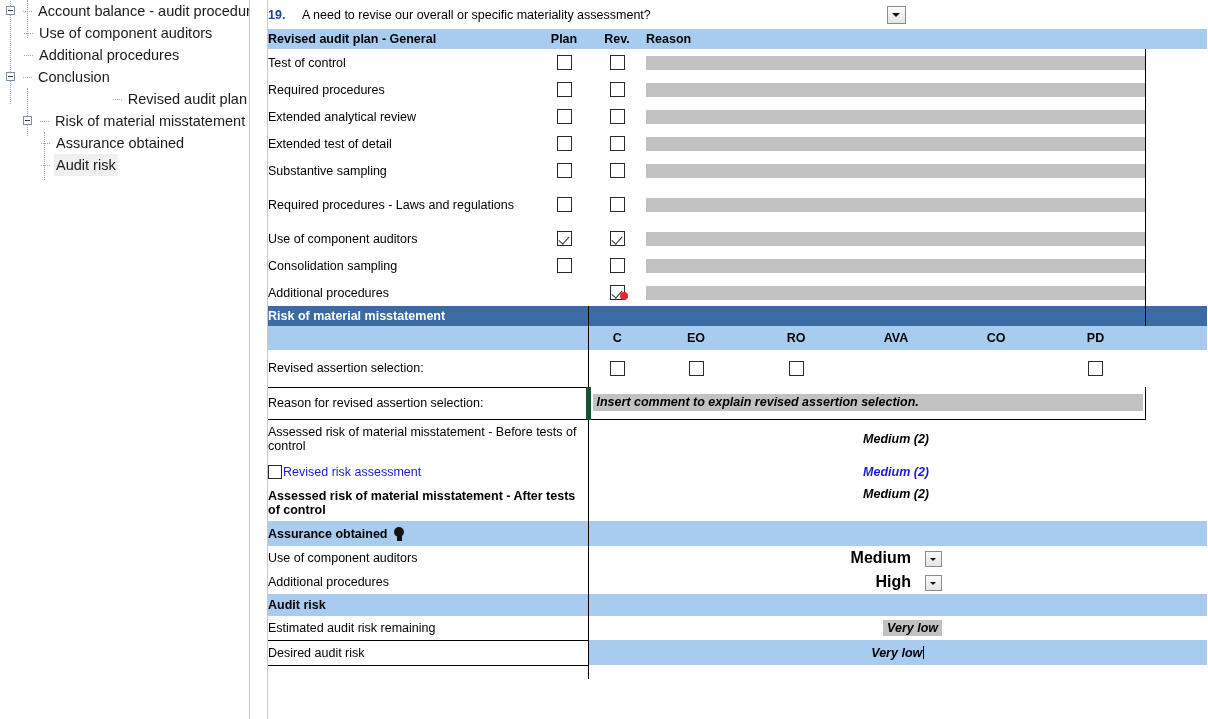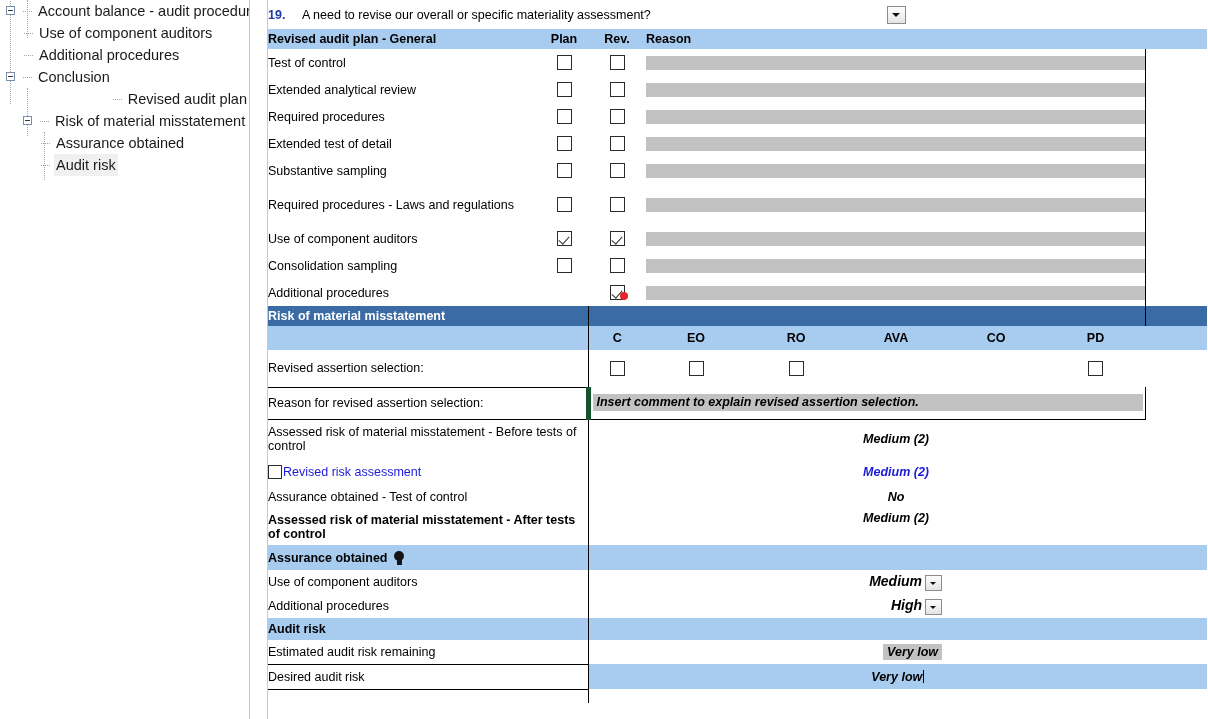--- a/index.html
+++ b/index.html
@@ -263,24 +263,23 @@
     cursor: pointer;
     box-sizing: border-box;
   }
 
   
   .ddv {
     display: inline-block;
     white-space: nowrap;
   }
   .ddv .ddtext {
-    font-style: italic;
-    font-weight: bold;
-    font-size: 14px;
-    margin-right: 3px;
+    font-weight: bold;
+    font-size: 16px;
+    margin-right: 14px;
   }
   .ddv .ddbtn {
     display: inline-block;
     width: 15px; height: 14px;
     border: 1px solid #8b8b8b;
     background: linear-gradient(#fcfcfc,#e4e4e4);
     position: relative;
     vertical-align: middle;
     cursor: pointer;
   }
@@ -412,30 +411,30 @@
       <tr class="drow">
         <td class="rowlabel cellborder-r">Test of control</td>
         <td class="cbwrap"><span class="cb"></span></td>
         <td class="cbwrap"><span class="cb"></span></td>
         <td class="greybar-cell" colspan="5">
               <div class="greybar"></div>
             </td>
         <td style="border-left:1px solid #000;"></td>
       </tr>
       <tr class="drow">
+        <td class="rowlabel cellborder-r">Required procedures</td>
+        <td class="cbwrap"><span class="cb"></span></td>
+        <td class="cbwrap"><span class="cb"></span></td>
+        <td class="greybar-cell" colspan="5">
+              <div class="greybar"></div>
+            </td>
+        <td style="border-left:1px solid #000;"></td>
+      </tr>
+      <tr class="drow">
         <td class="rowlabel cellborder-r">Extended analytical review</td>
-        <td class="cbwrap"><span class="cb"></span></td>
-        <td class="cbwrap"><span class="cb"></span></td>
-        <td class="greybar-cell" colspan="5">
-              <div class="greybar"></div>
-            </td>
-        <td style="border-left:1px solid #000;"></td>
-      </tr>
-      <tr class="drow">
-        <td class="rowlabel cellborder-r">Required procedures</td>
         <td class="cbwrap"><span class="cb"></span></td>
         <td class="cbwrap"><span class="cb"></span></td>
         <td class="greybar-cell" colspan="5">
               <div class="greybar"></div>
             </td>
         <td style="border-left:1px solid #000;"></td>
       </tr>
       <tr class="drow">
         <td class="rowlabel cellborder-r">Extended test of detail</td>
         <td class="cbwrap"><span class="cb"></span></td>
@@ -548,30 +547,20 @@
         </td>
         <td class="cellborder-r valcell blue"></td>
         <td class="cellborder-r valcell blue"></td>
         <td class="cellborder-r valcell blue"></td>
         <td class="cellborder-r valcell blue">Medium (2)</td>
         <td class="cellborder-r valcell blue"></td>
         <td class="cellborder-r valcell blue"></td>
         <td></td>
       </tr>
 
-      <tr style="height:24px;">
-        <td class="rowlabel" colspan="2" style="border-right:1px solid #000;">Assurance obtained - Test of control</td>
-        <td class="cellborder-r valcell"></td>
-        <td class="cellborder-r valcell"></td>
-        <td class="cellborder-r valcell"></td>
-        <td class="cellborder-r valcell">No</td>
-        <td class="cellborder-r valcell"></td>
-        <td class="cellborder-r valcell"></td>
-        <td></td>
-      </tr>
 
       <tr style="height:36px;">
         <td class="rowlabel" colspan="2" style="border-right:1px solid #000;font-weight:bold;">Assessed risk of material misstatement - After tests of control</td>
         <td class="cellborder-r valcell" style="vertical-align:top; padding-top:2px;"></td>
         <td class="cellborder-r valcell" style="vertical-align:top; padding-top:2px;"></td>
         <td class="cellborder-r valcell" style="vertical-align:top; padding-top:2px;"></td>
         <td class="cellborder-r valcell" style="vertical-align:top; padding-top:2px;">Medium (2)</td>
         <td class="cellborder-r valcell" style="vertical-align:top; padding-top:2px;"></td>
         <td class="cellborder-r valcell" style="vertical-align:top; padding-top:2px;"></td>
         <td></td>

